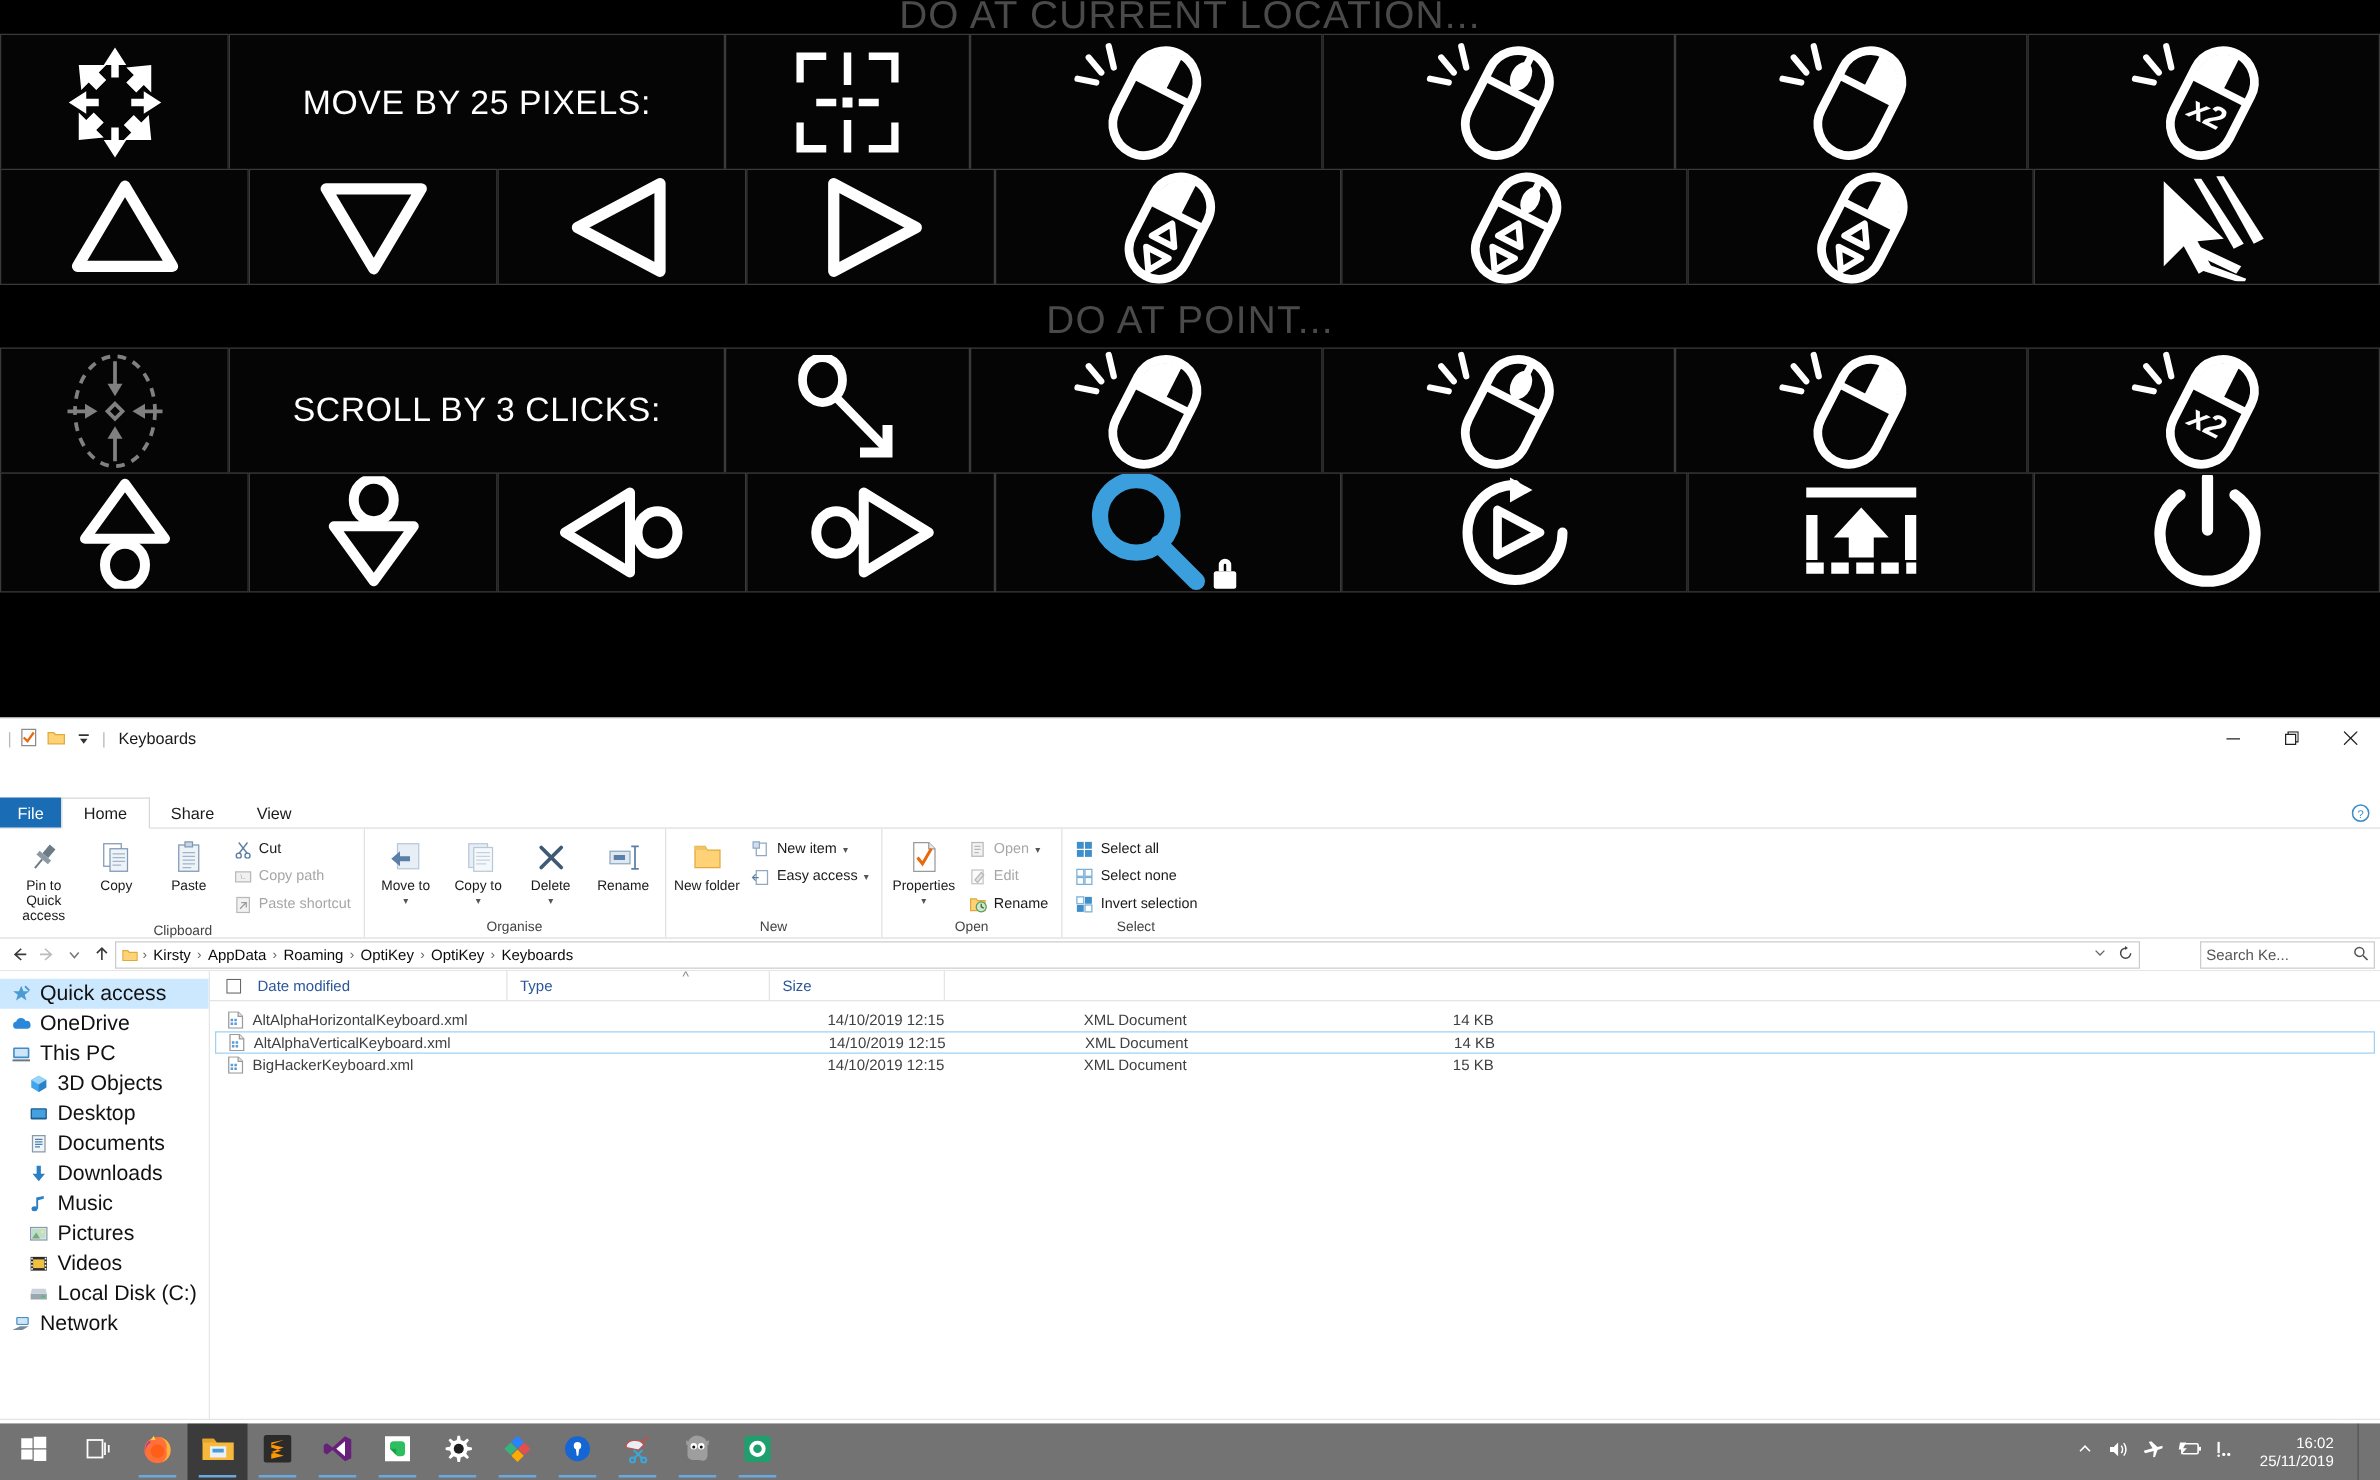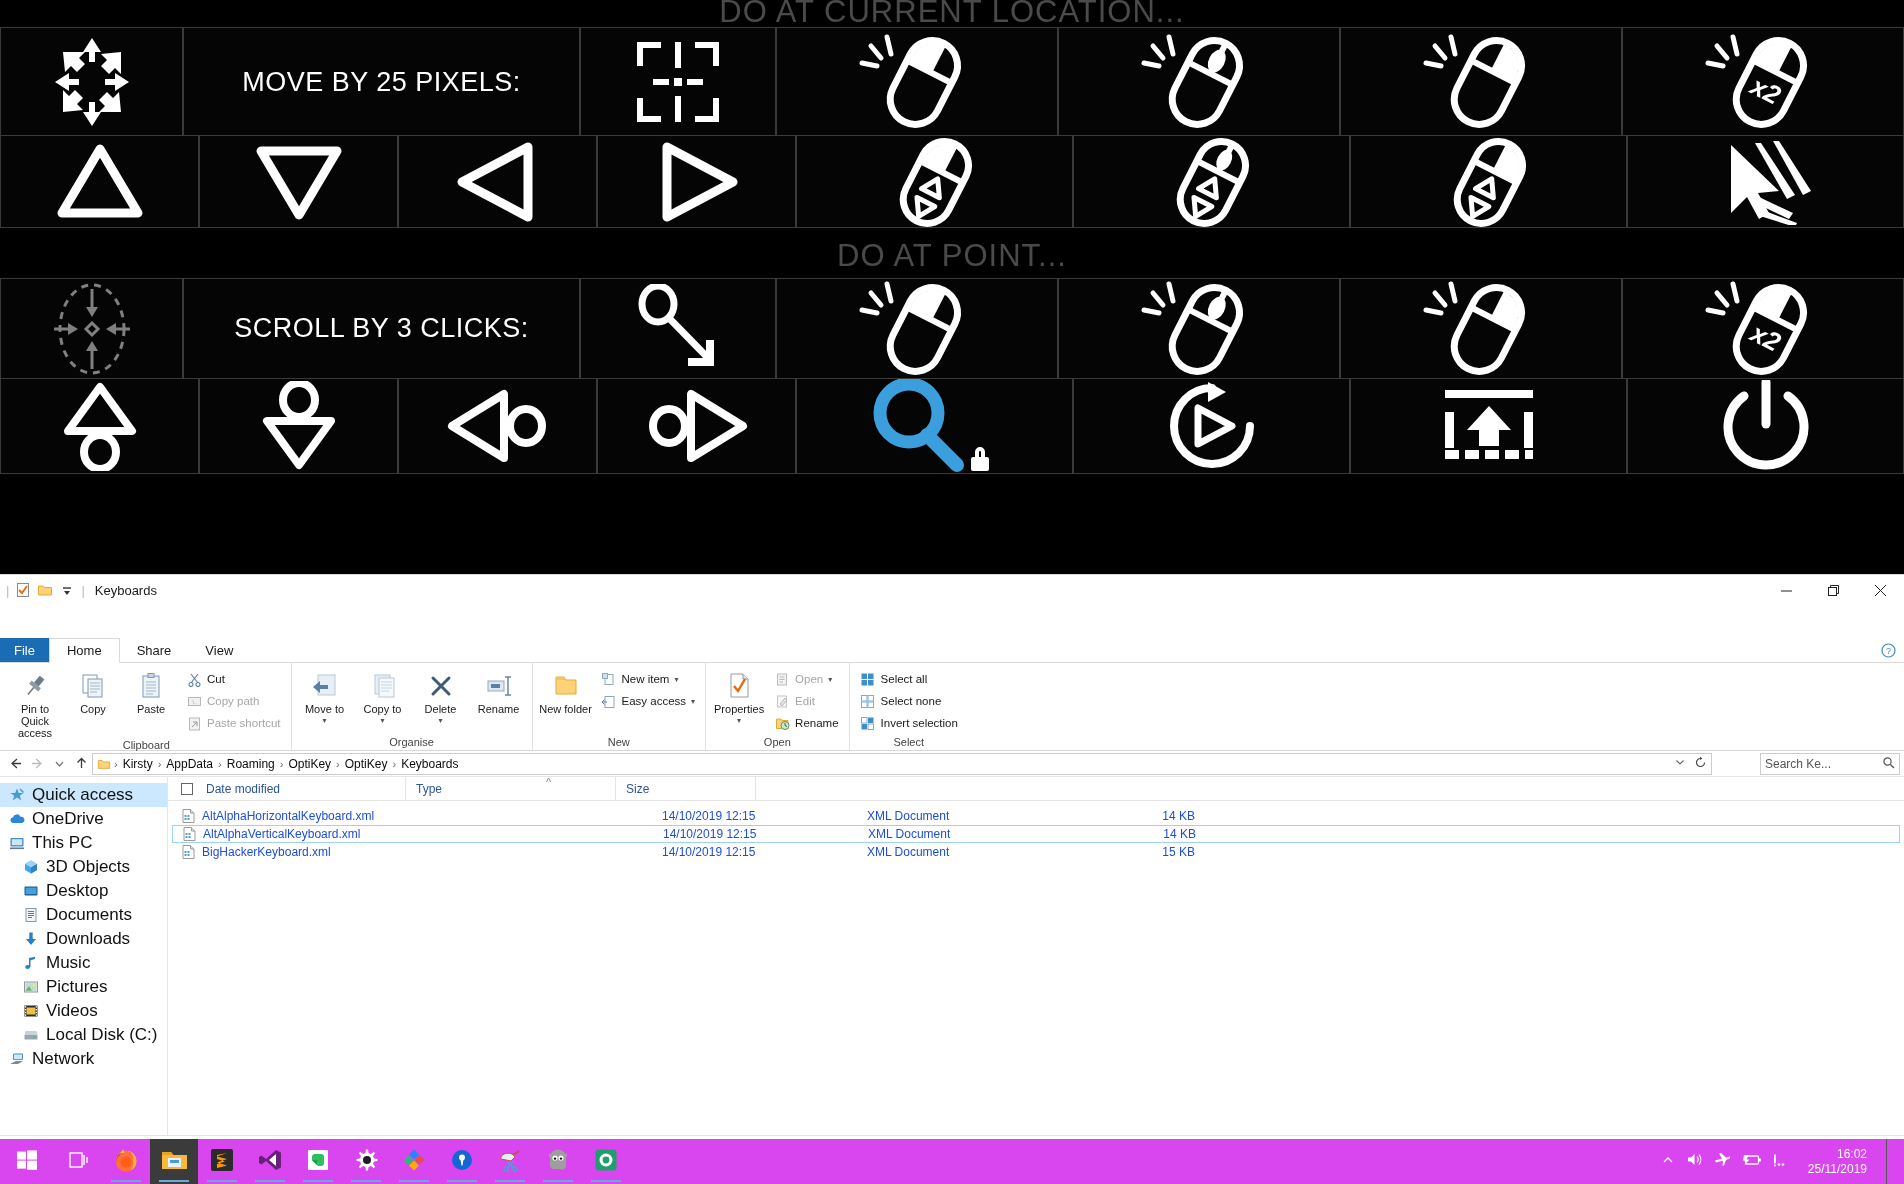--- a/index.html
+++ b/index.html
@@ -132,41 +132,41 @@
   .list-head {
     height: 24px; display: flex; align-items: center; border-bottom: 1px solid #e4e4e4;
     font-size: 12px; color: #2a5699; position: relative;
   }
   .lh-cell { padding-left: 10px; border-right: 1px solid #e4e4e4; height: 100%;
              display: flex; align-items: center; }
   .lh-check { width: 28px; display:flex; align-items:center; justify-content:center;
               border-right: none; }
   .sort-asc { position: absolute; left: 378px; top: -1px; font-size: 11px; color: #8a8a8a; }
   .row {
-    height: 18px; display: flex; align-items: center; font-size: 12px; color: #1d4ed8;
+    height: 18px; display: flex; align-items: center; font-size: 12px; color: #404040;
   }
   .row.selected {
     background: #ffffff; border: 1px solid #9ed2f5;
   }
   .cell { padding-left: 10px; display: flex; align-items: center; gap: 6px; overflow: hidden; white-space: nowrap; }
   .cell.right { justify-content: flex-end; padding-right: 12px; }
   .xml-ic { width: 14px; height: 15px; }
 
   
   .ex-status {
     height: 24px; border-top: 1px solid #e4e4e4; display: flex; align-items: center;
     font-size: 12px; color: #6d28d9; padding-left: 8px; position: relative;
   }
   .status-sep { width:1px; height:14px; background:#dadada; margin-left: 14px; }
   .view-btns { position:absolute; right: 8px; display:flex; gap:6px; align-items:center; }
 
   
   #taskbar {
     position: absolute; left: 0; top: 1139px; width: 1904px; height: 45px;
-    background: #d946ef; display: flex; align-items: center;
+    background: #737373; display: flex; align-items: center;
   }
   .tb-start { width: 54px; height: 45px; display: flex; align-items: center; justify-content: center; }
   .tb-item {
     width: 48px; height: 45px; display: flex; align-items: center; justify-content: center;
     position: relative;
   }
   .tb-item.active { background: #3b3b3b; }
   .tb-item .under {
     position: absolute; bottom: 2px; left: 9px; width: 30px; height: 2.5px; background: #6aa9e0;
   }

